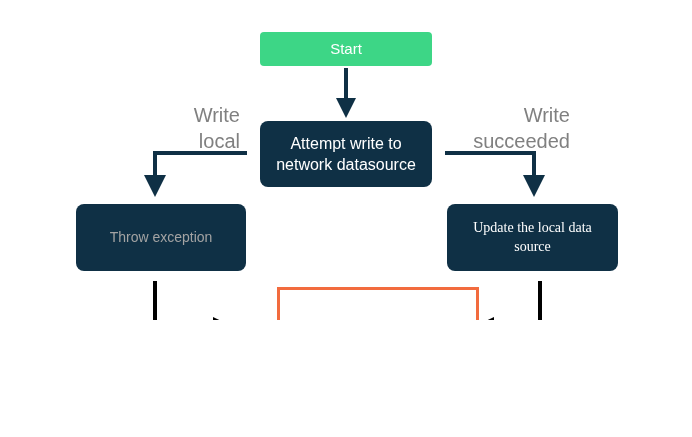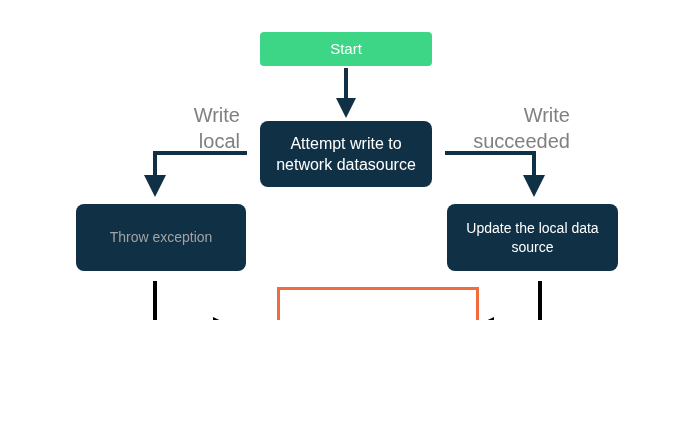--- a/index.html
+++ b/index.html
@@ -59,20 +59,21 @@
   .node-update {
     left: 447px;
     top: 204px;
     width: 171px;
     height: 67px;
     background: #0f3045;
     border-radius: 8px;
     color: #ffffff;
     font-size: 14px;
     padding: 0 10px;
+    font-family: Liberation Serif, serif;
   }
   .node-done {
     left: 245px;
     top: 287px;
     width: 202px;
     height: 82px;
     background: #ffffff;
     border: 3px solid #f26b3e;
     border-radius: 0;
     color: #f26b3e;

